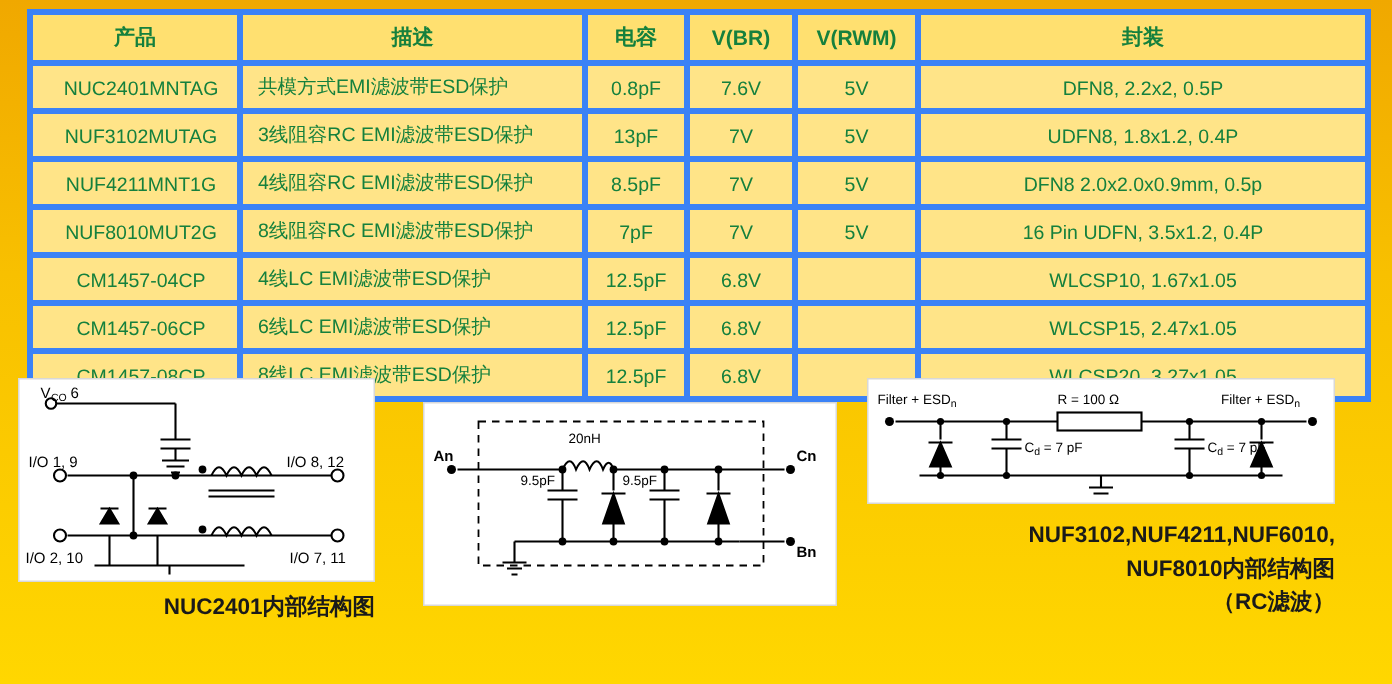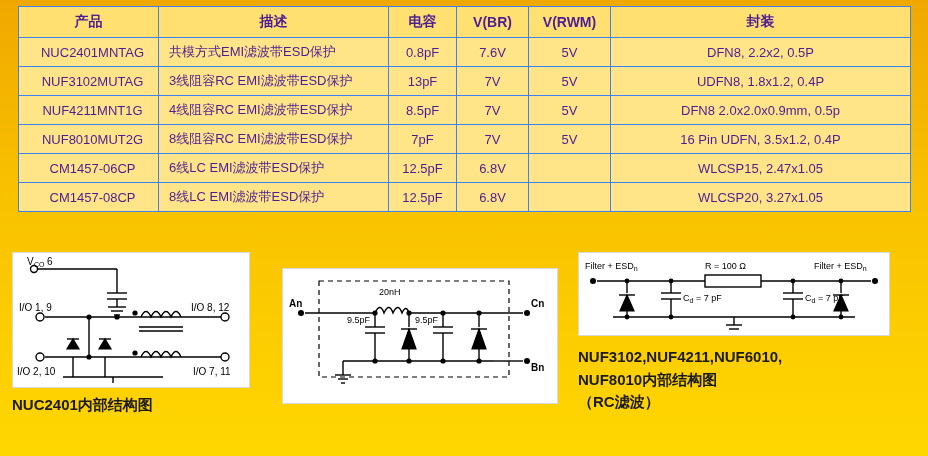--- a/index.html
+++ b/index.html
@@ -28,27 +28,27 @@
     top: 6px;
     width: 892px;
   }
   table.spec {
     border-collapse: collapse;
     width: 892px;
     background: #ffe99a;
     table-layout: fixed;
   }
   table.spec th, table.spec td {
-    border: 1px solid #3b82f6;
+    border: 4px solid #3b82f6;
     padding: 0;
     height: 28px;
     text-align: center;
     vertical-align: middle;
     font-size: 13px;
-    color: #4c1d95;
+    color: #15803d;
     background: #ffe488;
   }
   table.spec thead th {
     font-weight: bold;
     background: #ffe070;
     font-size: 14px;
     height: 30px;
   }
   table.spec td.prod {
     text-align: center;
@@ -79,21 +79,21 @@
   .fig {
     position: absolute;
   }
   .fig-img {
     background: #ffffff;
     border: 1px solid #d8d8d8;
     position: relative;
     overflow: hidden;
   }
   .fig-cap {
-    text-align: left;
+    text-align: right;
     font-weight: bold;
     font-size: 15px;
     color: #1a1a1a;
     line-height: 1.5;
     margin-top: 6px;
   }
 
   
   #fig1 { left: 12px; top: 0px; width: 238px; }
   #fig1 .fig-img { width: 236px; height: 134px; }
@@ -158,20 +158,28 @@
           <td>5V</td>
           <td>DFN8 2.0x2.0x0.9mm, 0.5p</td>
         </tr>
         <tr>
           <td class="prod">NUF8010MUT2G</td>
           <td class="desc">8线阻容RC EMI滤波带ESD保护</td>
           <td>7pF</td>
           <td>7V</td>
           <td>5V</td>
           <td>16 Pin UDFN, 3.5x1.2, 0.4P</td>
+        </tr>
+        <tr>
+          <td class="prod">CM1457-04CP</td>
+          <td class="desc">4线LC EMI滤波带ESD保护</td>
+          <td>12.5pF</td>
+          <td>6.8V</td>
+          <td></td>
+          <td>WLCSP10, 1.67x1.05</td>
         </tr>
         <tr>
           <td class="prod">CM1457-06CP</td>
           <td class="desc">6线LC EMI滤波带ESD保护</td>
           <td>12.5pF</td>
           <td>6.8V</td>
           <td></td>
           <td>WLCSP15, 2.47x1.05</td>
         </tr>
         <tr>

